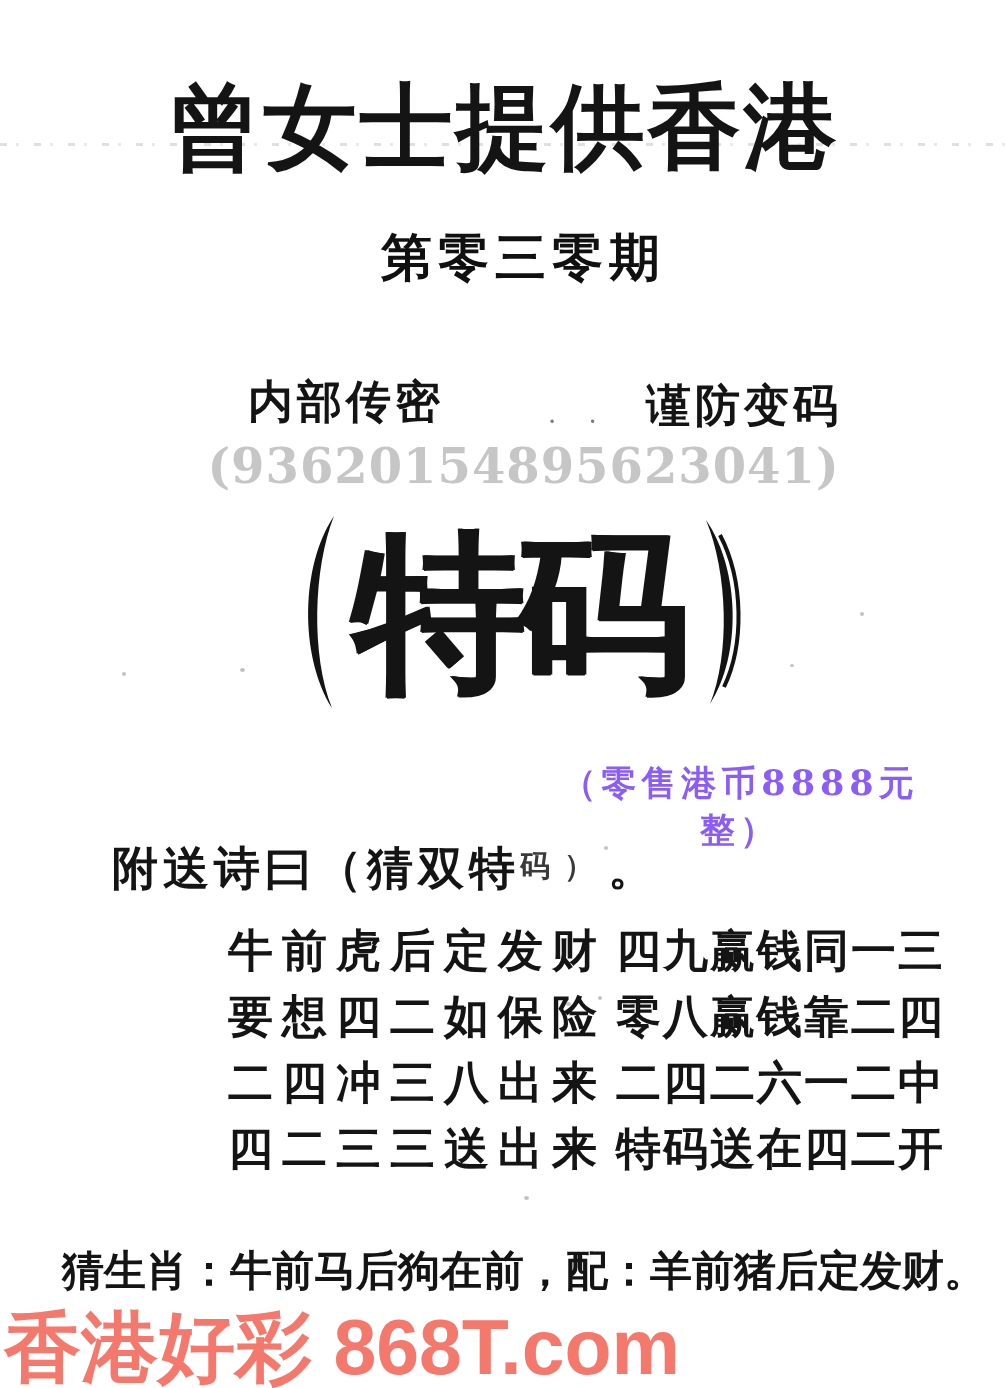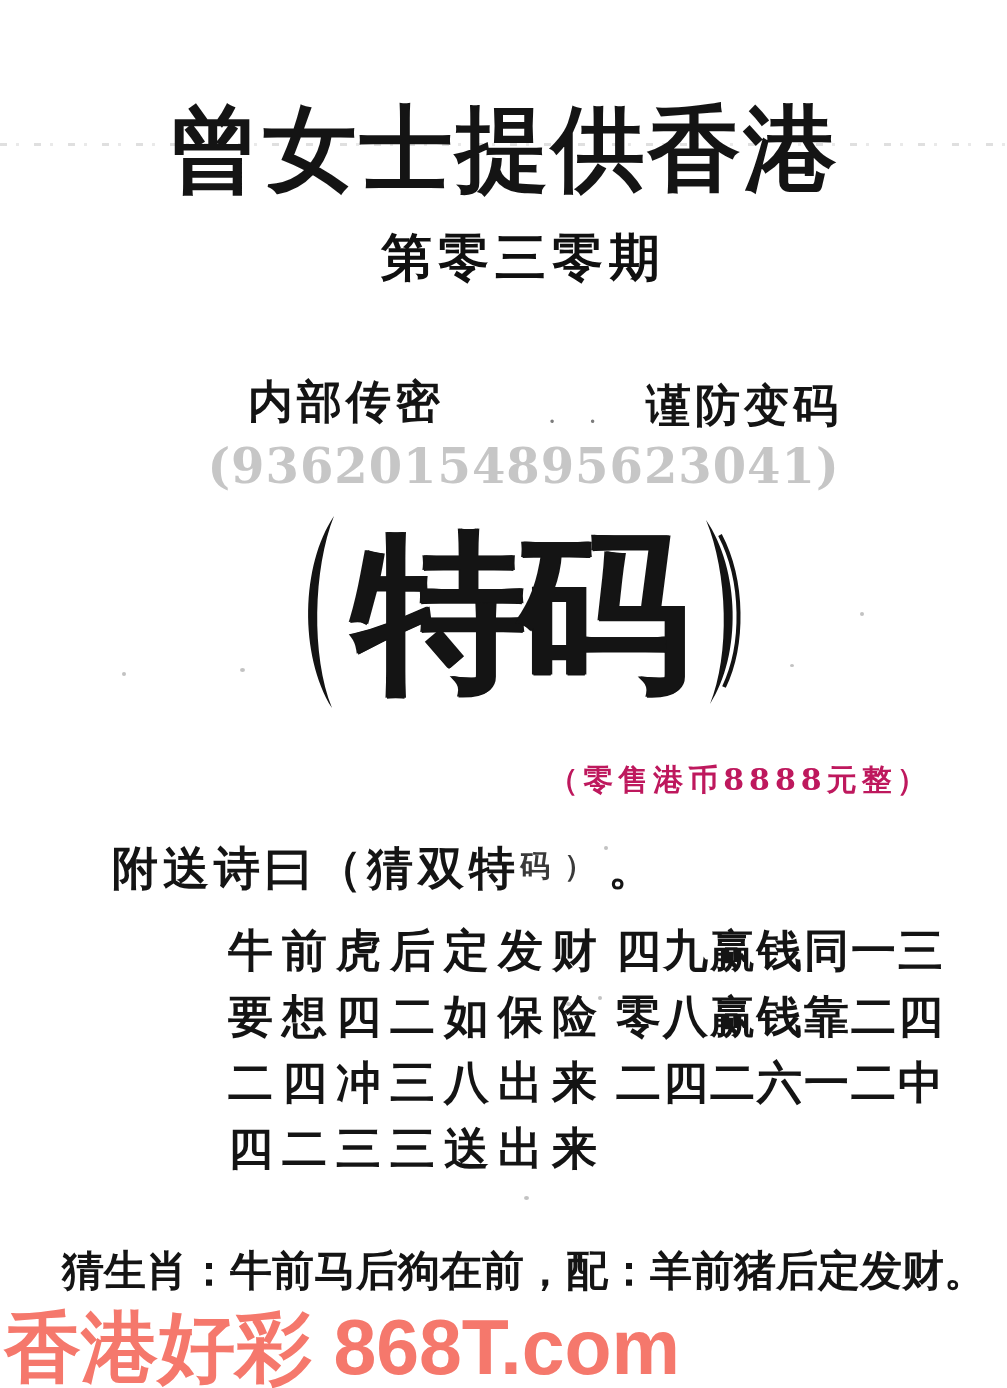--- a/index.html
+++ b/index.html
@@ -15,21 +15,21 @@
 
   
   .scan-line {
     top: 143px; left: 0; width: 1007px; height: 3px;
     background: repeating-linear-gradient(90deg,
       #b9b9b9 0 7px, transparent 7px 16px, #cfcfcf 16px 19px, transparent 19px 34px);
     opacity: .45;
   }
 
   .title {
-    top: 86px; left: 0; width: 100%;
+    top: 64px; left: 0; width: 100%;
     text-align: center;
     font-size: 93px; font-weight: 600; letter-spacing: 3px;
     line-height: 1.35;
     font-family: "DejaVu Serif", serif;
   }
 
   .issue {
     top: 224px; left: 20px; width: 100%;
     text-align: center;
     font-family: "Liberation Sans", sans-serif;
@@ -64,22 +64,22 @@
   .feature-text {
     font-size: 172px; font-weight: 900; line-height: 200px;
     letter-spacing: -8px;
     text-shadow: 1.5px 0 0 currentColor, -1.5px 0 0 currentColor, 0 1px 0 currentColor;
     font-family: "DejaVu Serif", serif;
   }
 
   .price-note {
     top: 760px; left: 540px; width: 400px;
     text-align: center;
-    font-size: 30px; font-weight: 600; letter-spacing: 5px;
-    color: #be185d;
+    font-size: 35px; font-weight: 600; letter-spacing: 5px;
+    color: #8b5cf6;
     filter: blur(0.5px);
   }
 
   .poem-intro {
     top: 838px; left: 112px;
     font-size: 46px; font-weight: 700; letter-spacing: 5px;
     white-space: nowrap;
   }
   .poem-intro .degraded {
     font-size: 30px; letter-spacing: 14px;
@@ -154,20 +154,21 @@
   <div class="poem-row">
     <span class="poem-cell l">要想四二如保险</span>
     <span class="poem-cell r">零八赢钱靠二四</span>
   </div>
   <div class="poem-row">
     <span class="poem-cell r">二四二六一二中</span>
     <span class="poem-cell l">二四冲三八出来</span>
   </div>
   <div class="poem-row">
     <span class="poem-cell l">四二三三送出来</span>
+    <span class="poem-cell r">特码送在四二开</span>
   </div>
 </div>
 
 <div class="abs zodiac">猜生肖：牛前马后狗在前，配：羊前猪后定发财。</div>
 
 <div class="abs watermark">香港好彩 868T.com</div>
 
 <div class="speck" style="left:122px; top:672px; width:4px; height:4px;"></div>
 <div class="speck" style="left:240px; top:668px; width:5px; height:4px;"></div>
 <div class="speck" style="left:860px; top:612px; width:4px; height:4px;"></div>

